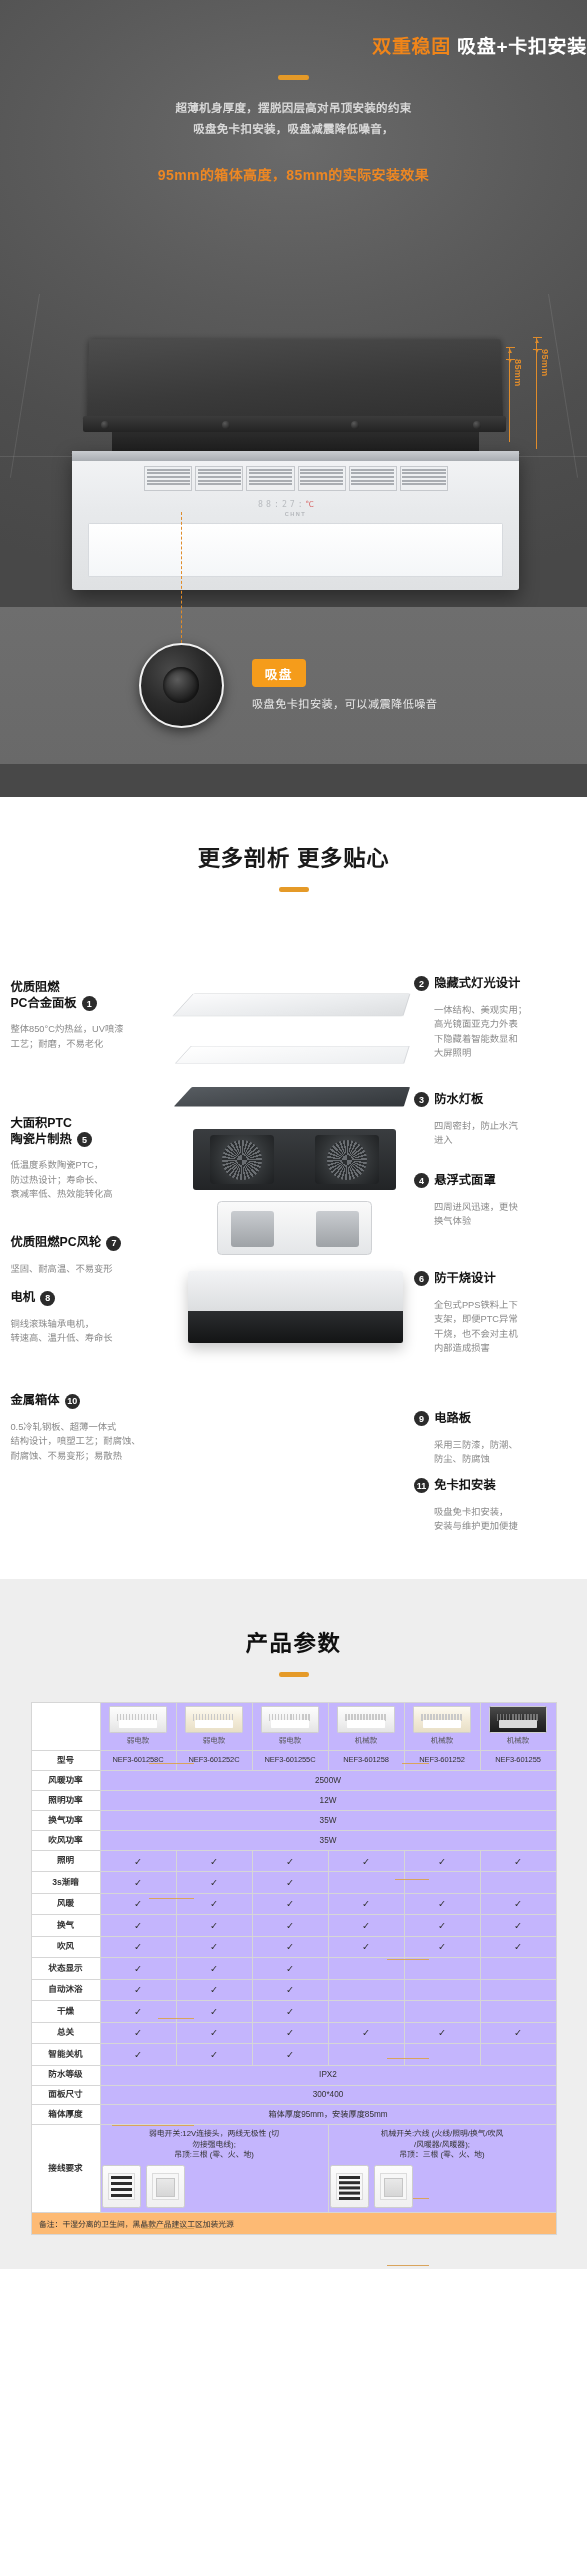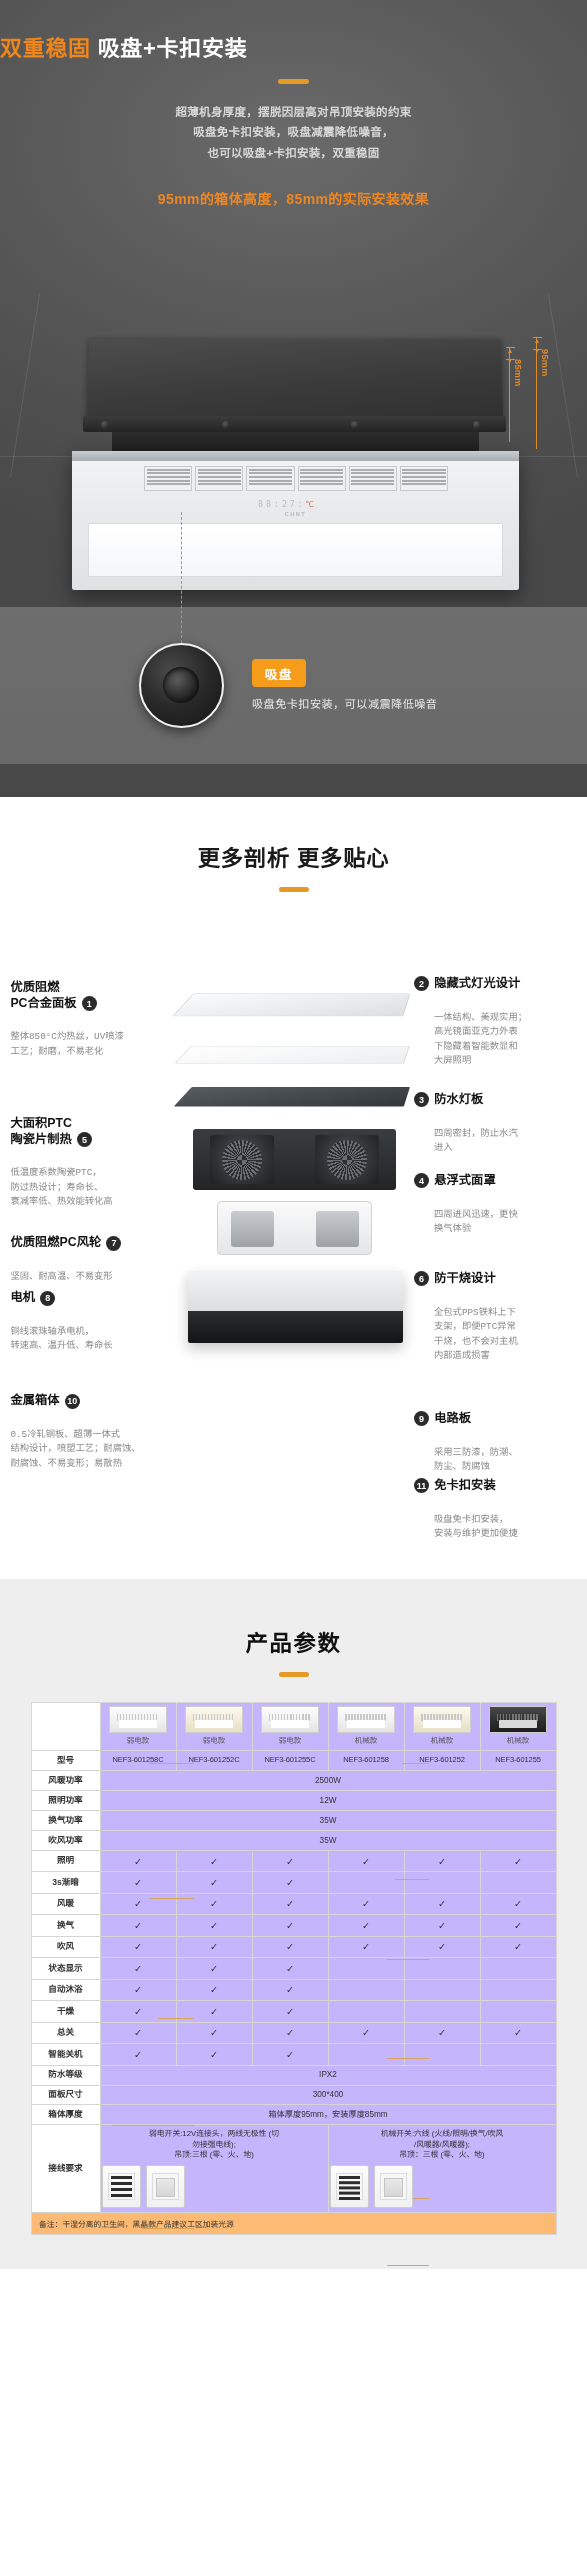--- a/index.html
+++ b/index.html
@@ -14,22 +14,22 @@
 
   
   .hero {
     position:relative;
     width:587px; height:797px;
     background:
       radial-gradient(ellipse 671px 447px at 50% 18%, #6a6a6a 0%, #5a5a5a 38%, #4e4e4e 70%, #484848 100%);
     overflow:hidden;
   }
   .hero-title {
-    text-align:left; padding-top:36px;
-    font-size:22px; font-weight:bold; letter-spacing:0.7px;
+    text-align:right; padding-top:36px;
+    font-size:19px; font-weight:bold; letter-spacing:0.7px;
     color:#ffffff; line-height:1.2;
   }
   .hero-title .hl { color:#F08519; }
   .hero-rule {
     width:31px; height:5.2px; border-radius:2.2px;
     background:#E59A28; margin:16.4px auto 0;
   }
   .hero-desc {
     margin-top:18px; text-align:center;
     font-size:11.5px; line-height:1.78; color:#d8d8d8;
@@ -152,21 +152,21 @@
 
   .callout { position:absolute; width:173px; }
   .callout .c-head { display:flex; align-items:flex-end; gap:5.2px; }
   .callout.right .c-head { flex-direction:row; align-items:flex-start; }
   .c-title { font-size:12.3px; font-weight:bold; color:#141414; line-height:1.28; }
   .num {
     flex:0 0 auto; width:15px; height:15px; border-radius:50%;
     background:#2b2b2b; color:#fff; font-size:9px; font-weight:bold;
     display:flex; align-items:center; justify-content:center;
   }
-  .c-body { font-size:9.3px; color:#8a8a8a; line-height:1.55; margin-top:19px;font-family:Liberation Mono, monospace; }
+  .c-body { font-size:9.3px; color:#8a8a8a; line-height:1.55; margin-top:11px; }
   .callout.left { left:10.4px; text-align:left; }
   .callout.right { left:414px; text-align:left; }
   .callout.right .c-body { margin-left:20px; }
 
   .ln { position:absolute; height:0.7px; background:#D9A45C; }
 
   
   .stack { position:absolute; left:183px; top:186px; width:224px; height:477px; }
   .layer { position:absolute; left:0; width:224px; }
   .lay-face {
@@ -288,21 +288,20 @@
 
     <h1 class="hero-title">
       <span class="hl">双重稳固</span>
       <span>吸盘+卡扣安装</span>
     </h1>
     <div class="hero-rule"></div>
 
     <div class="hero-desc">
       <div>超薄机身厚度，摆脱因层高对吊顶安装的约束</div>
       <div>吸盘免卡扣安装，吸盘减震降低噪音，</div>
-      <div>也可以吸盘+卡扣安装，双重稳固</div>
     </div>
 
     <div class="hero-sub">95mm的箱体高度，85mm的实际安装效果</div>
 
     <div class="unit-wrap">
       <div class="unit-top"></div>
       <div class="unit-rail">
         <div class="screw" style="left:18px"></div>
         <div class="screw" style="left:139px"></div>
         <div class="screw" style="left:268px"></div>

